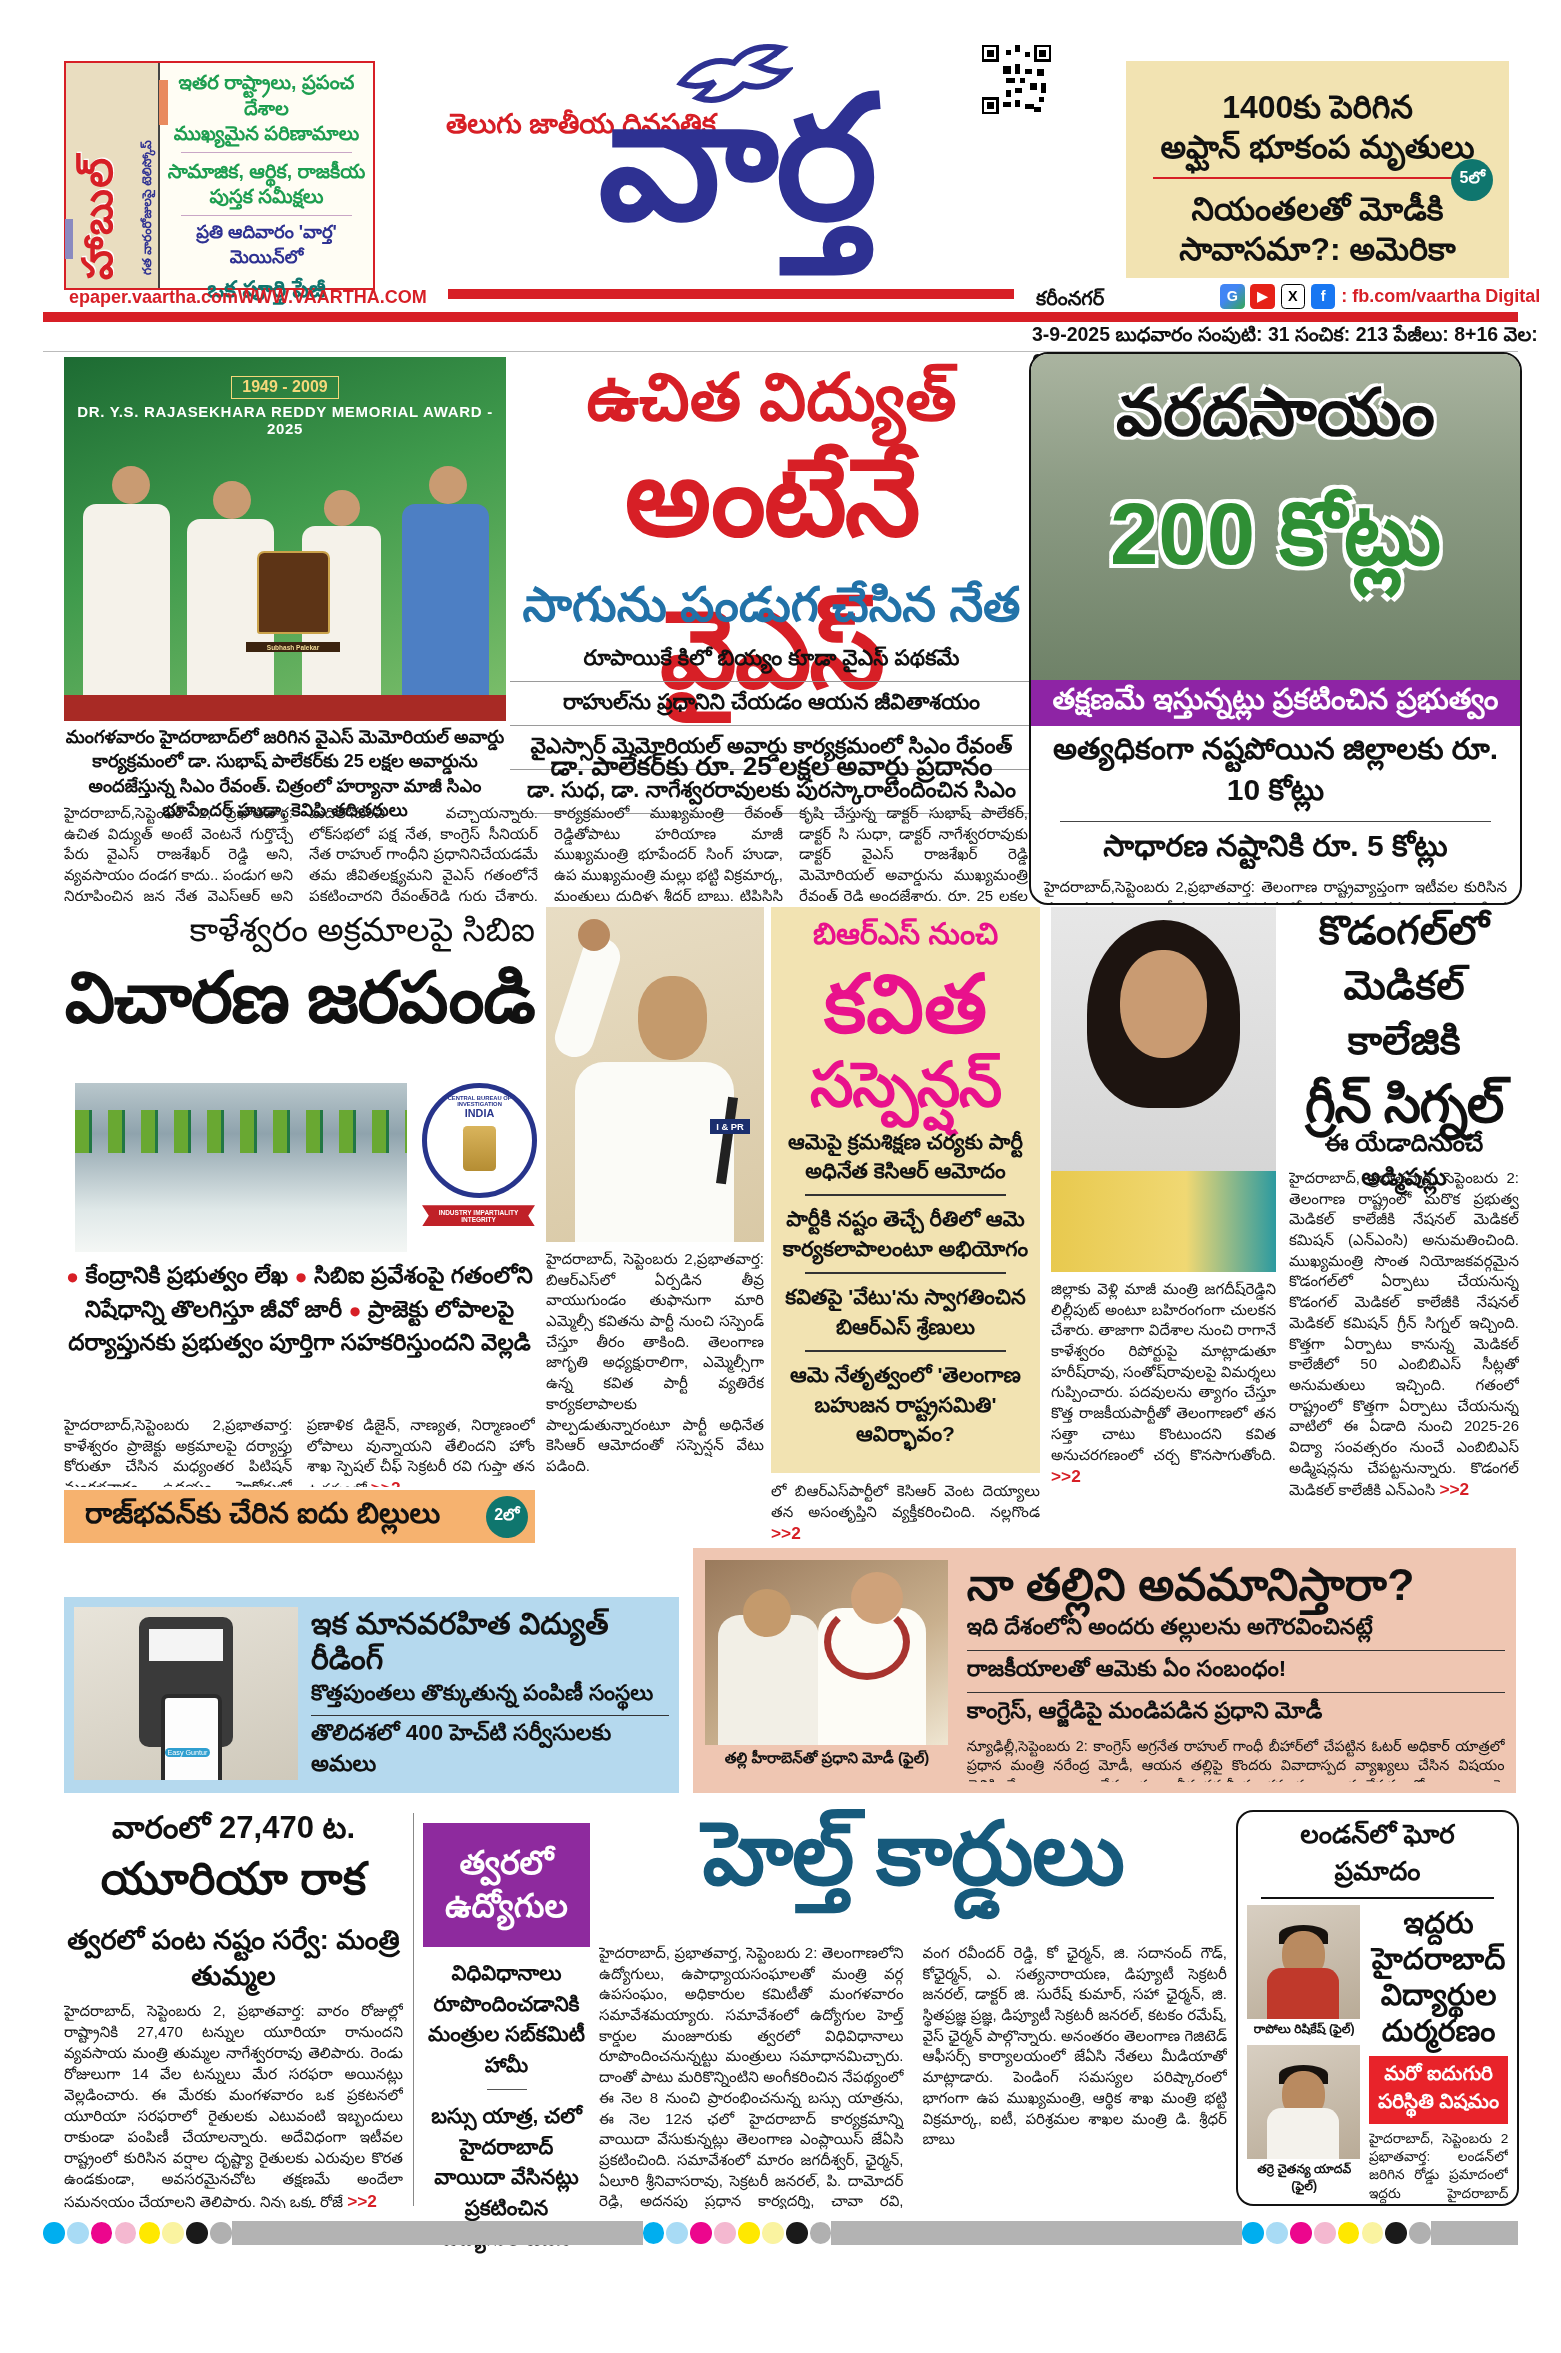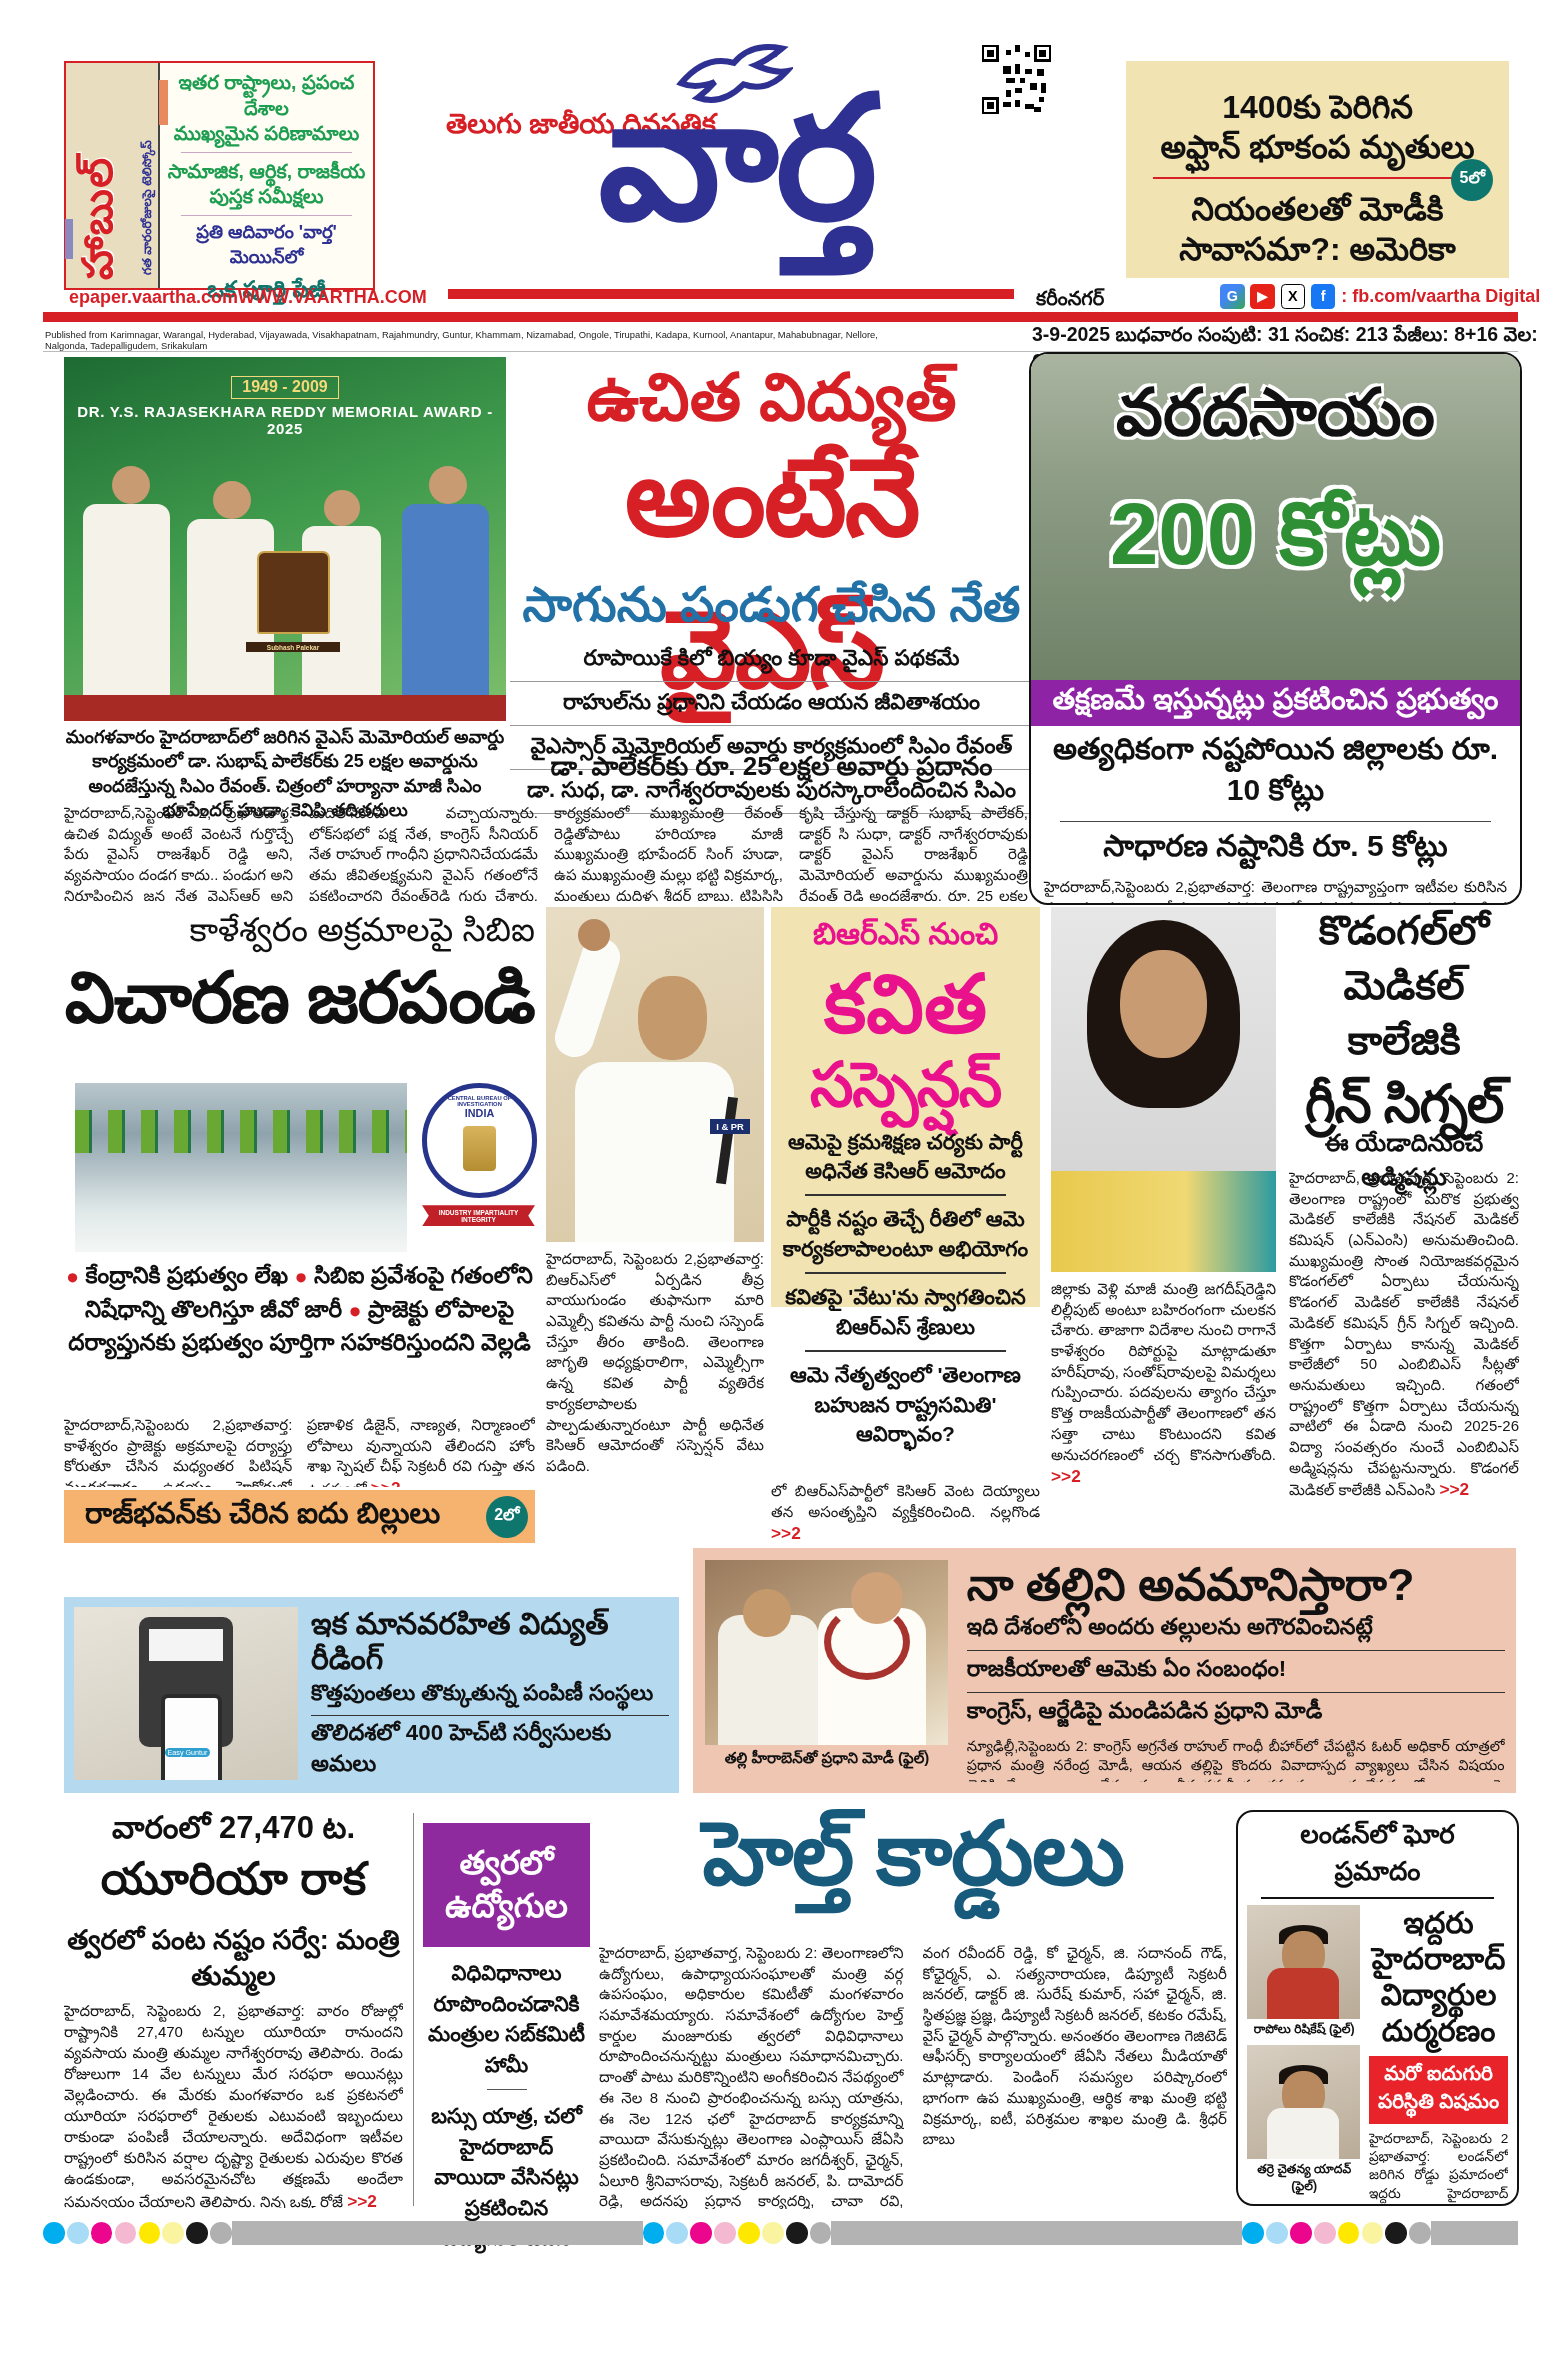--- a/index.html
+++ b/index.html
@@ -107,21 +107,21 @@
   #strip .t{font-weight:900;font-size:29px;padding-left:21px}
   #strip .badge{right:7.2px;top:5.8px}
   #kcr-photo{left:546px;top:907px;width:218px;height:335px;background:linear-gradient(165deg,#e8ddc4,#d9c9a6);overflow:hidden}
   #kcr-photo .shirt{position:absolute;left:29px;bottom:0;width:159px;height:180px;background:#fbfbf7;border-radius:29px 29px 0 0}
   #kcr-photo .arm{position:absolute;left:21.7px;top:29px;width:39px;height:123px;background:#fbfbf7;transform:rotate(18deg);border-radius:19px}
   #kcr-photo .fist{position:absolute;left:32px;top:11.5px;width:32px;height:32px;border-radius:50%;background:#b98a60}
   #kcr-photo .face{position:absolute;left:92px;top:69px;width:69px;height:84px;border-radius:46%;background:#c49a6c}
   #kcr-photo .mic{position:absolute;right:32px;bottom:58px;width:10px;height:87px;background:#222;transform:rotate(8deg)}
   #kcr-photo .micflag{position:absolute;right:14.4px;bottom:108px;background:#1b2f6e;color:#fff;font-size:9.4px;font-weight:700;padding:2.2px 5.8px}
   #kcr-body{left:546px;top:1249px;width:218px;height:289px;overflow:hidden}
-  #kav-box{left:771px;top:907px;width:269px;height:400px;background:#f2e3b2;box-sizing:border-box;padding:10px 8.7px;text-align:center}
+  #kav-box{left:771px;top:907px;width:269px;height:566px;background:#f2e3b2;box-sizing:border-box;padding:10px 8.7px;text-align:center}
   #kav-box .kk{color:#e9118c;font-weight:900;font-size:30px}
   #kav-box .k1{color:#e9118c;font-weight:900;font-size:81px;line-height:1.15}
   #kav-box .k2{color:#e9118c;font-weight:900;font-size:62px;line-height:1.1;letter-spacing:-1.4px}
   #kav-box .ks{font-size:21px;font-weight:800;line-height:1.4;padding:7.2px 1.4px}
   #kav-box .khr{border:0;border-top:2.2px solid #333;width:80%;margin:1.4px auto}
   #kav-frag1{left:771px;top:1481px;width:269px;height:58px;overflow:hidden}
   #kavitha-photo{left:1051px;top:907px;width:225px;height:365px;background:linear-gradient(180deg,#e7e7e7,#cfcfcf);overflow:hidden}
   #kavitha-photo .hair{position:absolute;left:36px;top:13px;width:153px;height:188px;border-radius:50% 50% 40% 40%;background:#1d1410}
   #kavitha-photo .face2{position:absolute;left:69px;top:43px;width:87px;height:108px;border-radius:48%;background:#c99b72}
   #kavitha-photo .saree{position:absolute;left:0;bottom:0;width:100%;height:101px;background:linear-gradient(90deg,#e8c94e,#f0d873 60%,#2c9aa0)}
@@ -279,21 +279,20 @@
   <div id="edition" class="abs">కరీంనగర్</div>
   <div id="social" class="abs">
     <span class="icon i-gn">G</span>
     <span class="icon i-yt">▶</span>
     <span class="icon i-x">X</span>
     <span class="icon i-fb">f</span>
     <span class="txt">: fb.com/vaartha Digital</span>
   </div>
 
   <div id="redbar" class="abs"></div>
-  <div id="dl-left" class="abs">Published from Karimnagar, Warangal, Hyderabad, Vijayawada, Visakhapatnam, Rajahmundry, Guntur, Khammam, Nizamabad, Ongole, Tirupathi, Kadapa, Kurnool, Anantapur, Mahabubnagar, Nellore, Nalgonda, Tadepalligudem, Srikakulam</div>
   <div id="dl-right" class="abs">3-9-2025 బుధవారం సంపుటి: 31 సం‌చిక: 213 పేజీలు: 8+16 వెల: 6.50</div>
   <div id="dl-rule" class="abs"></div>
 
   <div id="lead-photo" class="abs">
     <div class="c"><span class="yr">1949 - 2009</span></div>
     <div class="bn">DR. Y.S. RAJASEKHARA REDDY MEMORIAL AWARD - 2025</div>
     <div class="fig" style="left:19px;width:87px;height:217px"></div>
     <div class="head" style="left:48px;bottom:217px;width:38px;height:38px"></div>
     <div class="fig" style="left:123px;width:87px;height:202px"></div>
     <div class="head" style="left:149px;bottom:202px;width:38px;height:38px"></div>

